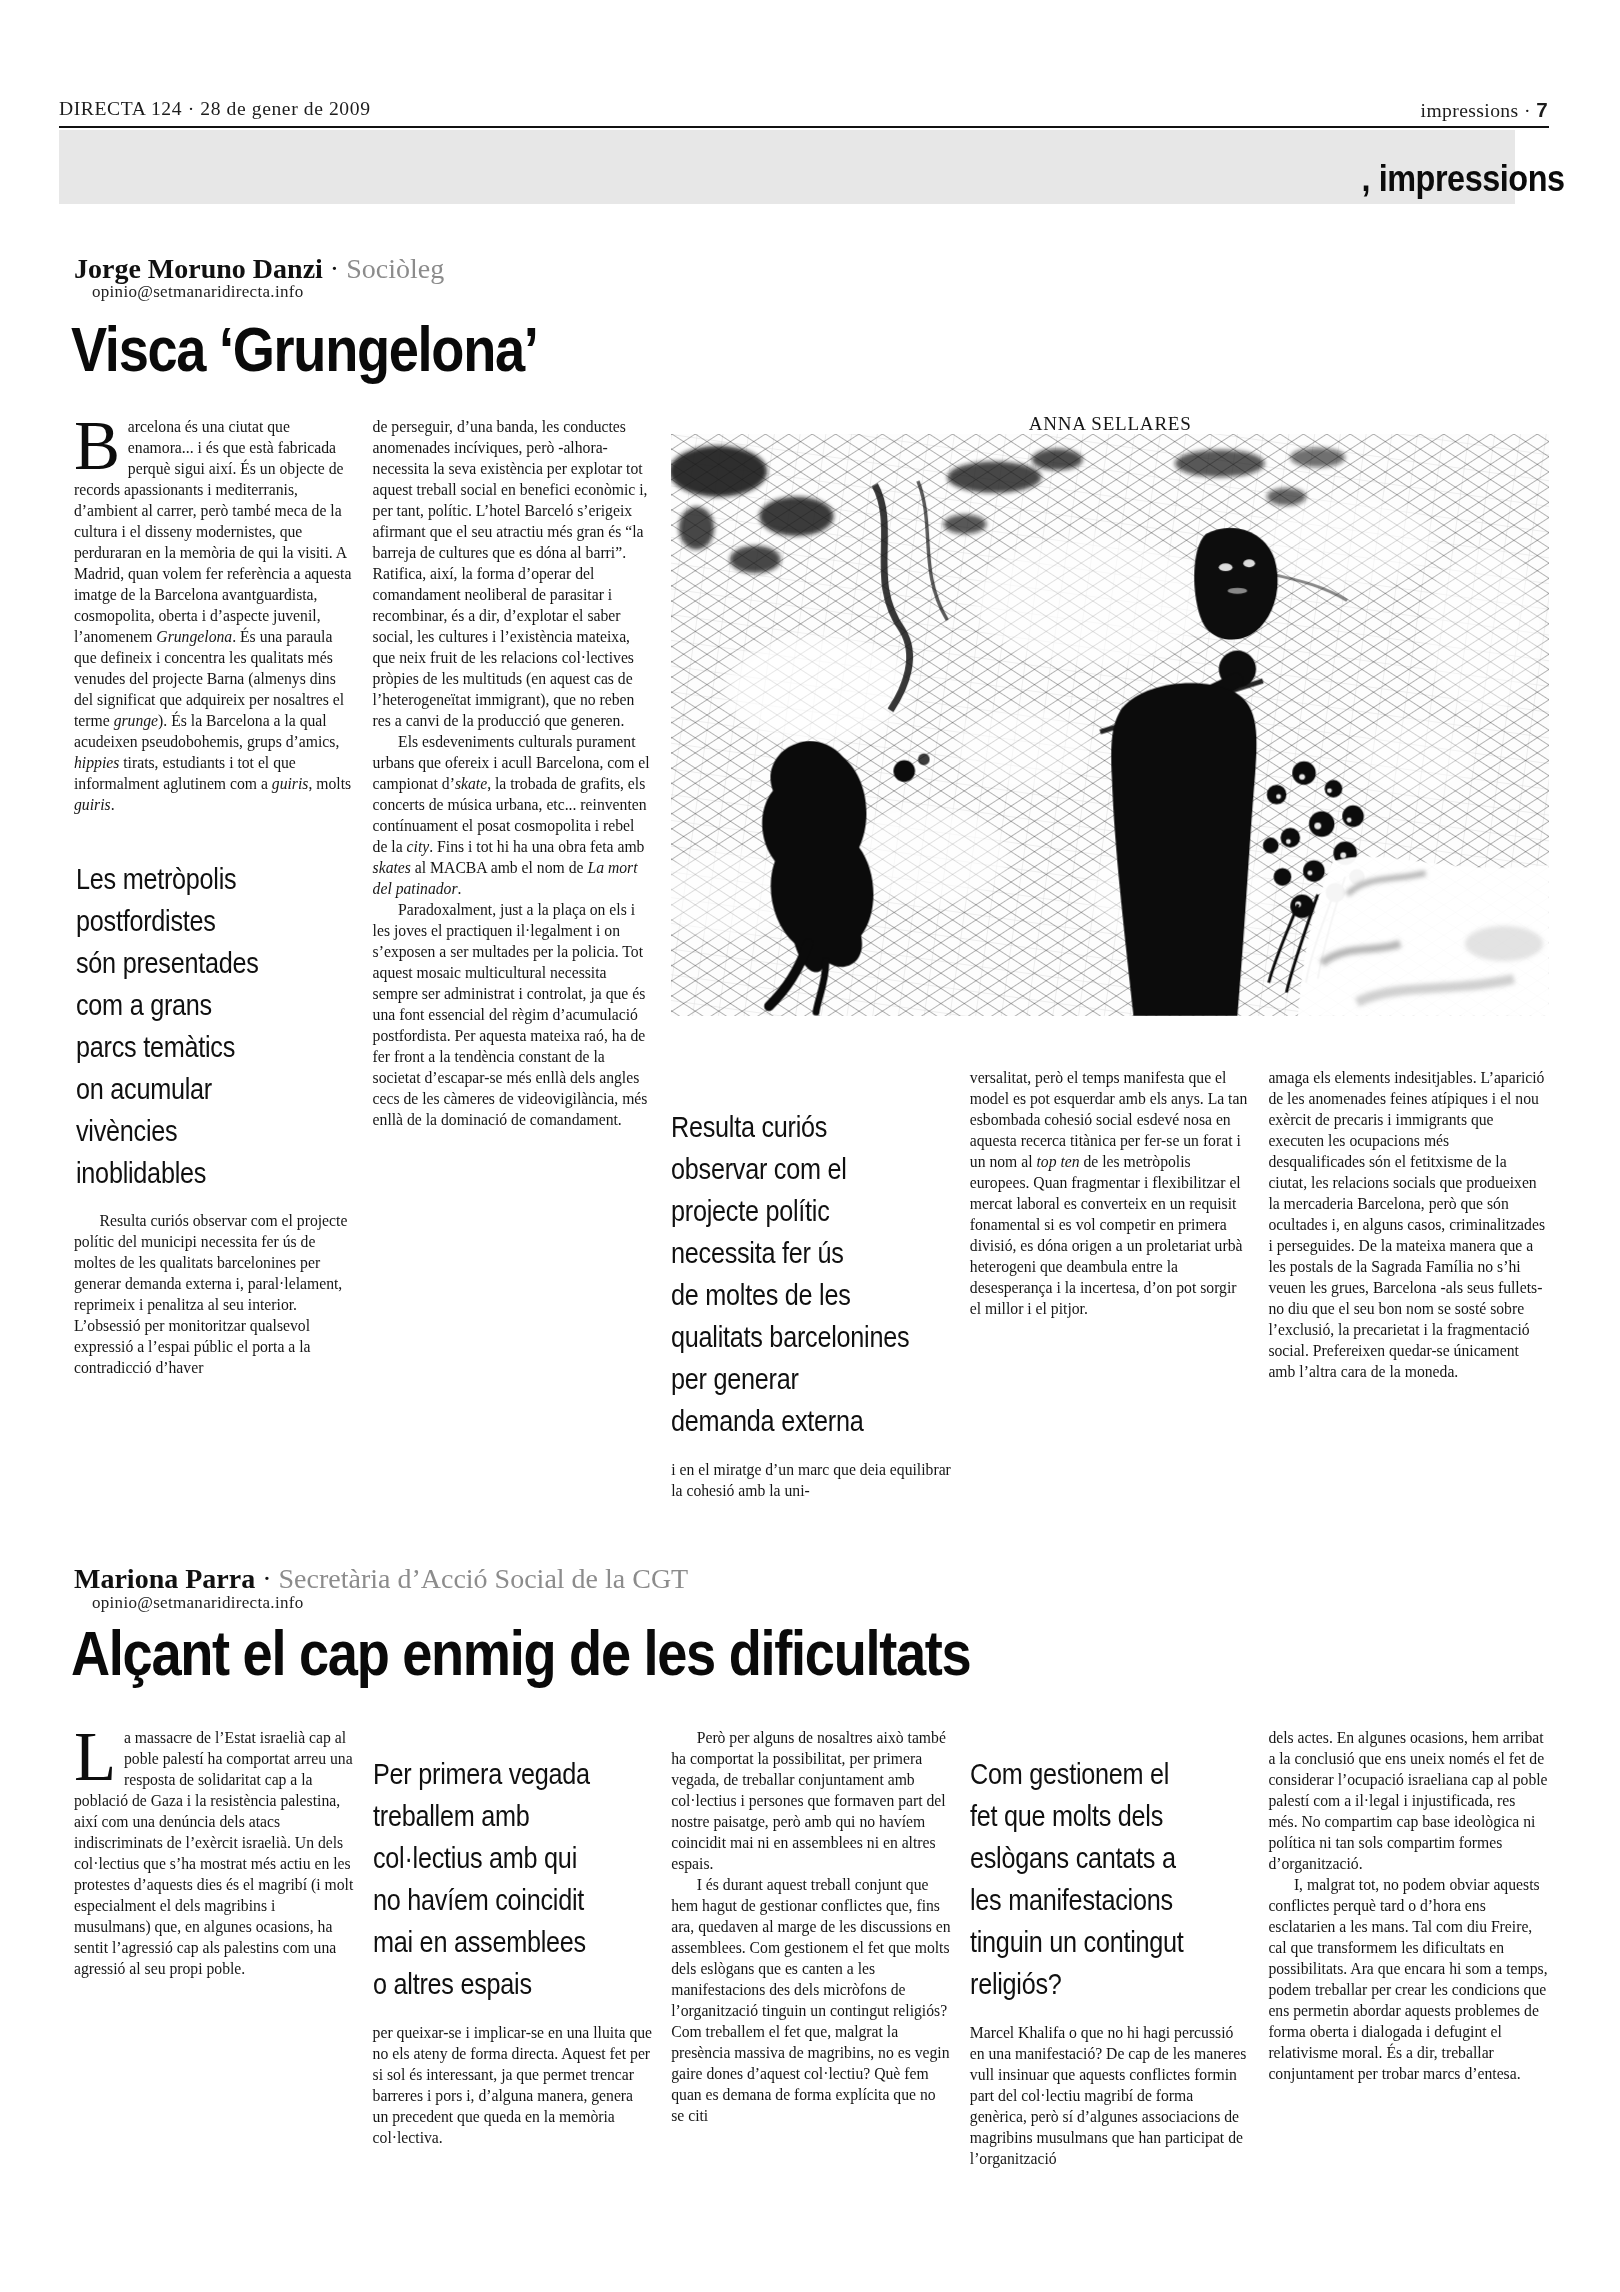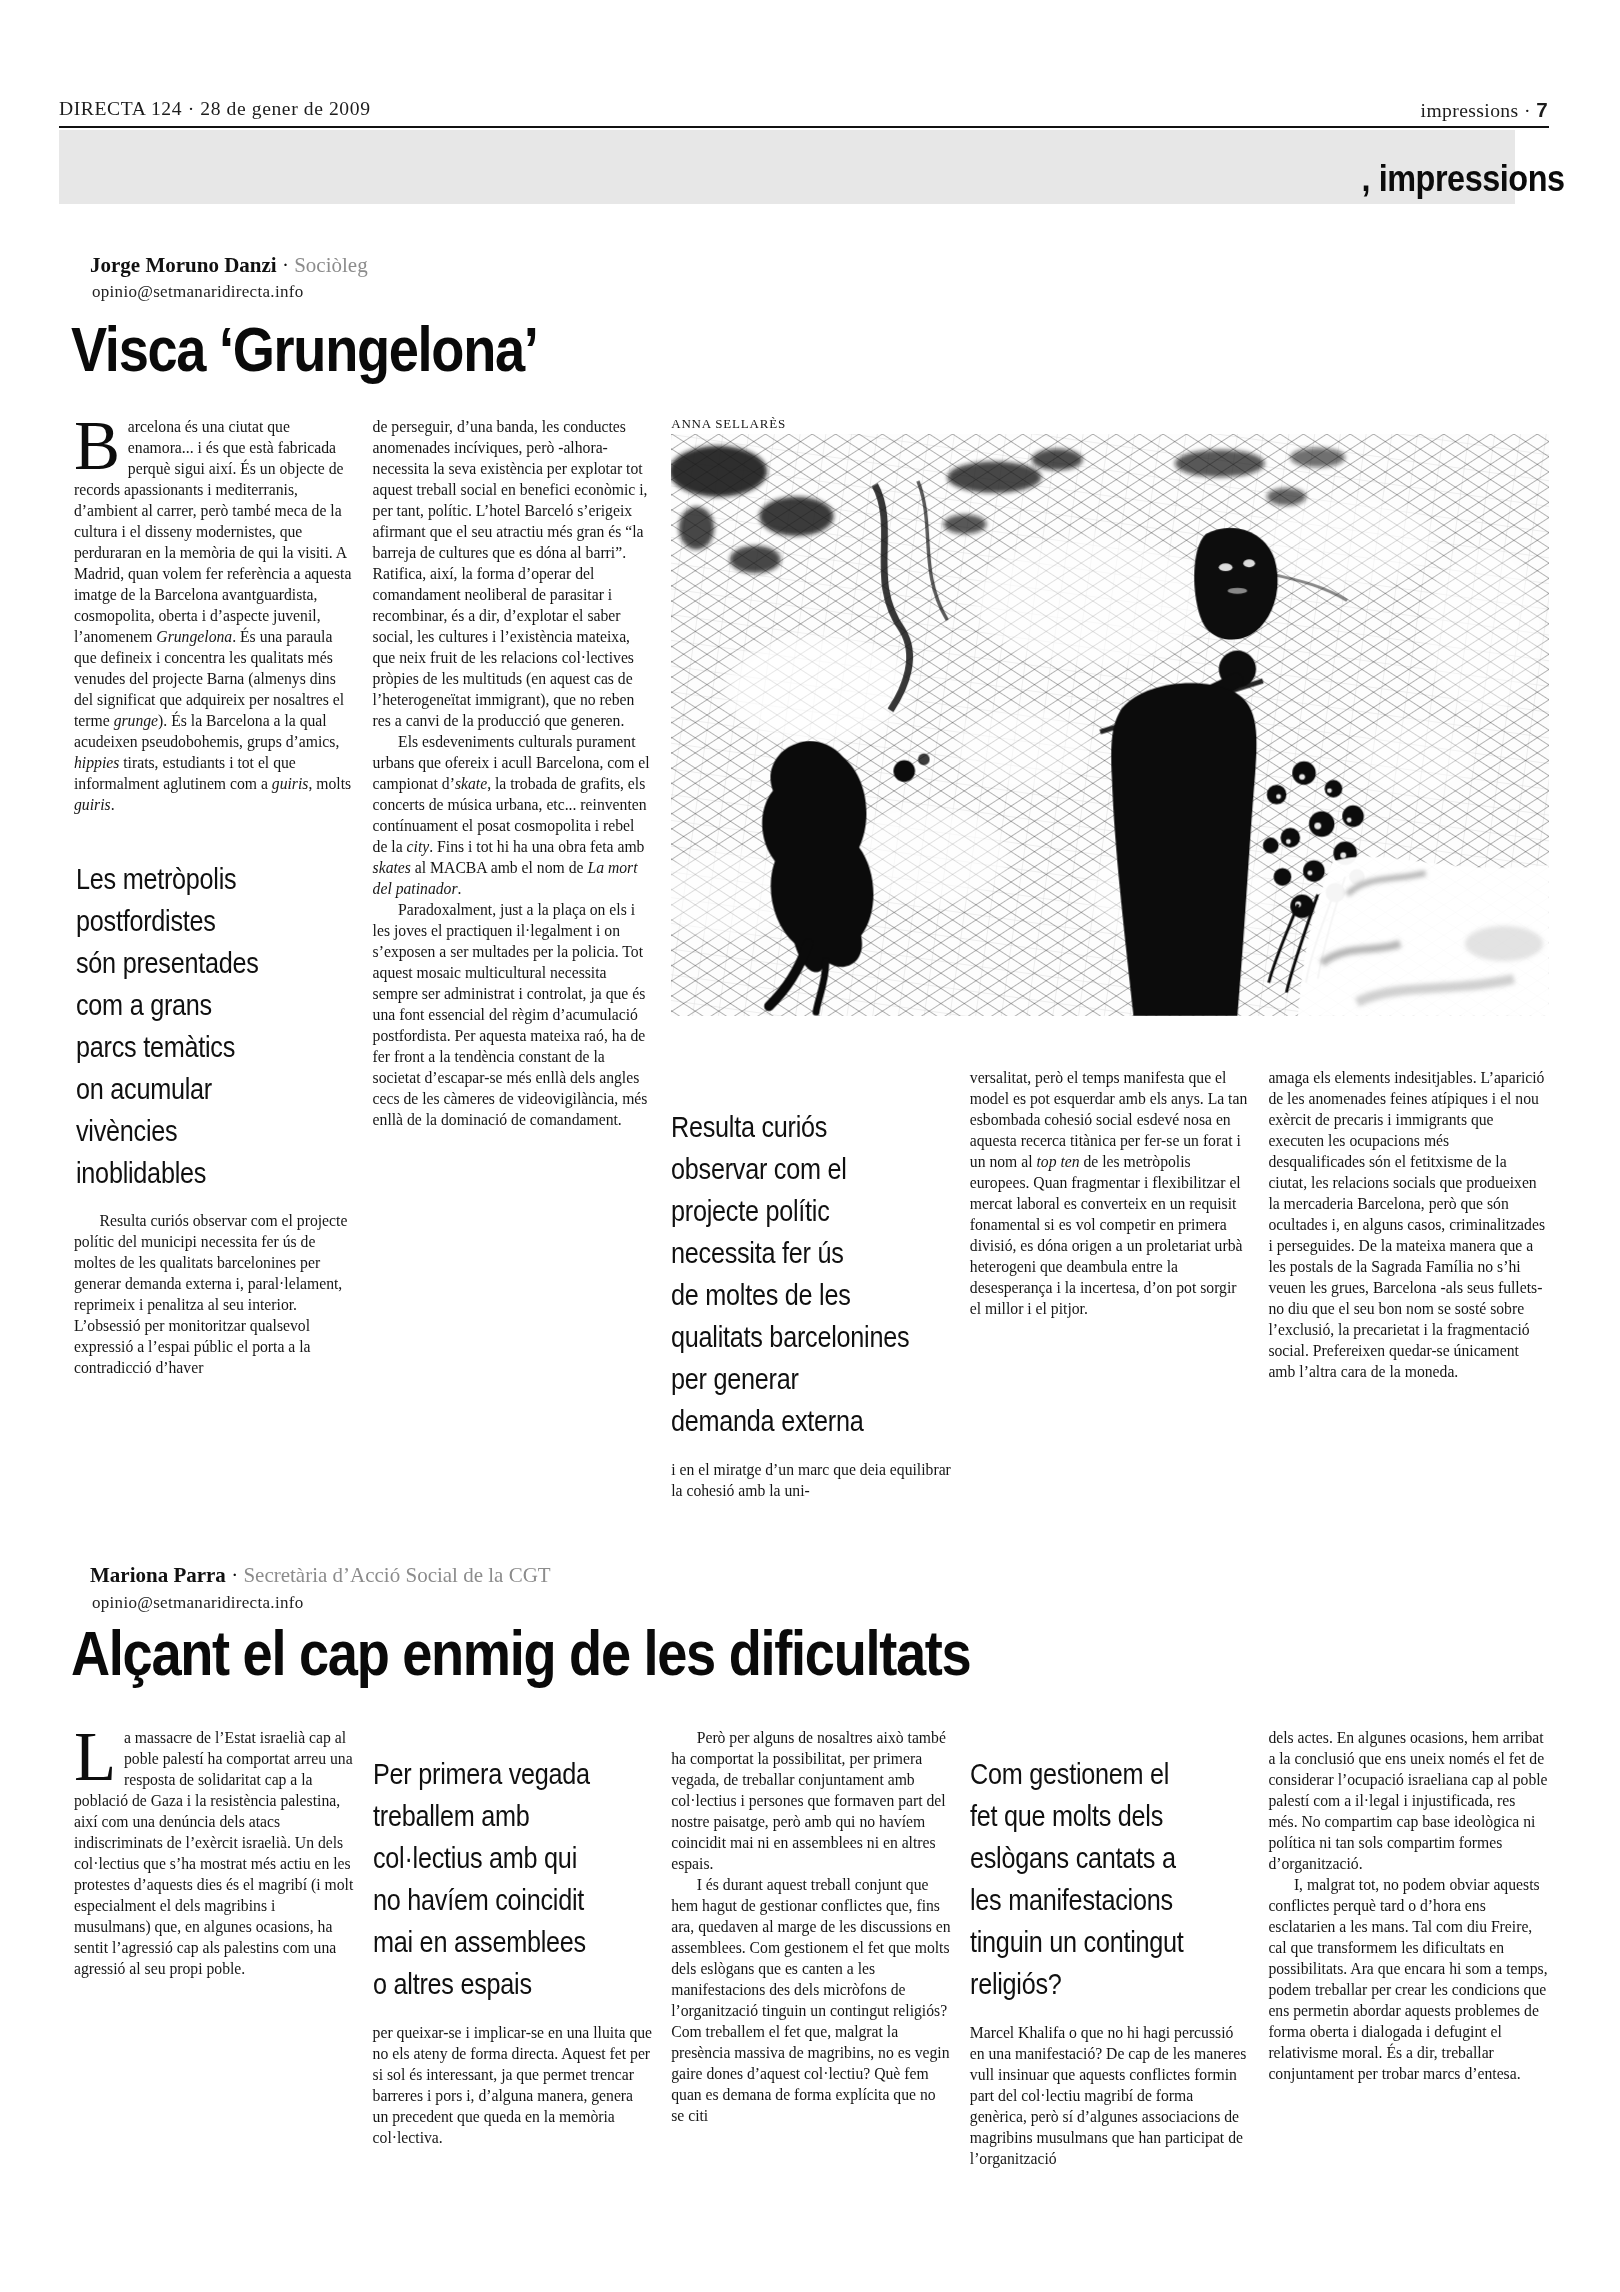--- a/index.html
+++ b/index.html
@@ -10,21 +10,21 @@
   .mast-left{position:absolute;top:98px;left:59px;font-size:19.6px;letter-spacing:0.6px;color:#1c1c1c;}
   .mast-right{position:absolute;top:98px;right:72px;font-size:19.6px;letter-spacing:0.4px;color:#1c1c1c;}
   .mast-right .pgnum{font-family:"Liberation Sans","DejaVu Sans",sans-serif;font-weight:700;font-size:20.6px;}
   .toprule{position:absolute;top:126px;left:59px;width:1490px;border-top:2px solid #111;}
   .grayband{position:absolute;top:130px;left:59px;width:1456px;height:74px;background:#e7e7e7;}
   .banner{position:absolute;top:158px;right:55px;font-family:"Liberation Sans","DejaVu Sans",sans-serif;
           font-weight:700;font-size:36px;letter-spacing:-0.5px;color:#0c0c0c;white-space:nowrap;
           transform:scaleX(.9);transform-origin:100% 50%;}
 
   
-  .byline{position:absolute;left:90px;font-size:21px;color:#111;}
+  .byline{position:absolute;left:74px;font-size:28px;color:#111;}
   .byline .auth{font-weight:700;}
   .byline .role{color:#8c8c8c;}
   .email{position:absolute;left:92px;font-size:17px;letter-spacing:0.3px;color:#222;}
   .headline{position:absolute;left:71px;font-family:"Liberation Sans","DejaVu Sans",sans-serif;
             font-weight:700;font-size:63px;line-height:1;letter-spacing:-1.5px;color:#0a0a0a;
             white-space:nowrap;transform:scaleX(.86);transform-origin:0 50%;}
 
   
   .art1-grid{position:absolute;top:416px;left:74px;width:1476px;height:1143px;overflow:hidden;
              display:grid;grid-template-columns:280px 280px 878px;column-gap:18.6px;}
@@ -38,21 +38,21 @@
   .dc{float:left;font-size:69px;line-height:55px;padding:2.9px 7.8px 0 0;color:#0d0d0d;}
 
   .pq{font-family:"Liberation Sans","DejaVu Sans",sans-serif;font-weight:400;color:#101010;
       font-size:29px;line-height:42px;letter-spacing:-0.3px;white-space:pre-line;
       width:323px;transform:scaleX(.87);transform-origin:0 0;}
   .art1-grid > .col > .pq{margin:43px 0 15.7px 2px;}
   .a1sub .pq:first-child{margin-top:39px;margin-bottom:17.6px;}
   .art2-grid .pq:first-child{margin-top:25.5px;margin-bottom:17.6px;}
 
   
-  .credit{font-size:13px;letter-spacing:0.8px;text-align:left;color:#161616;line-height:15.7px;margin-bottom:2px;}
+  .credit{font-size:19px;letter-spacing:0.8px;text-align:center;color:#161616;line-height:15.7px;margin-bottom:2px;}
   .artimg{width:878px;height:582px;overflow:hidden;}
   .artimg svg{display:block;}
   .a1sub{display:grid;grid-template-columns:repeat(3,280px);column-gap:18.6px;margin-top:51px;}
 </style>
 </head>
 <body>
 
 <div class="page">
 
   <div class="mast-left">DIRECTA 124 · 28 de gener de 2009</div>

